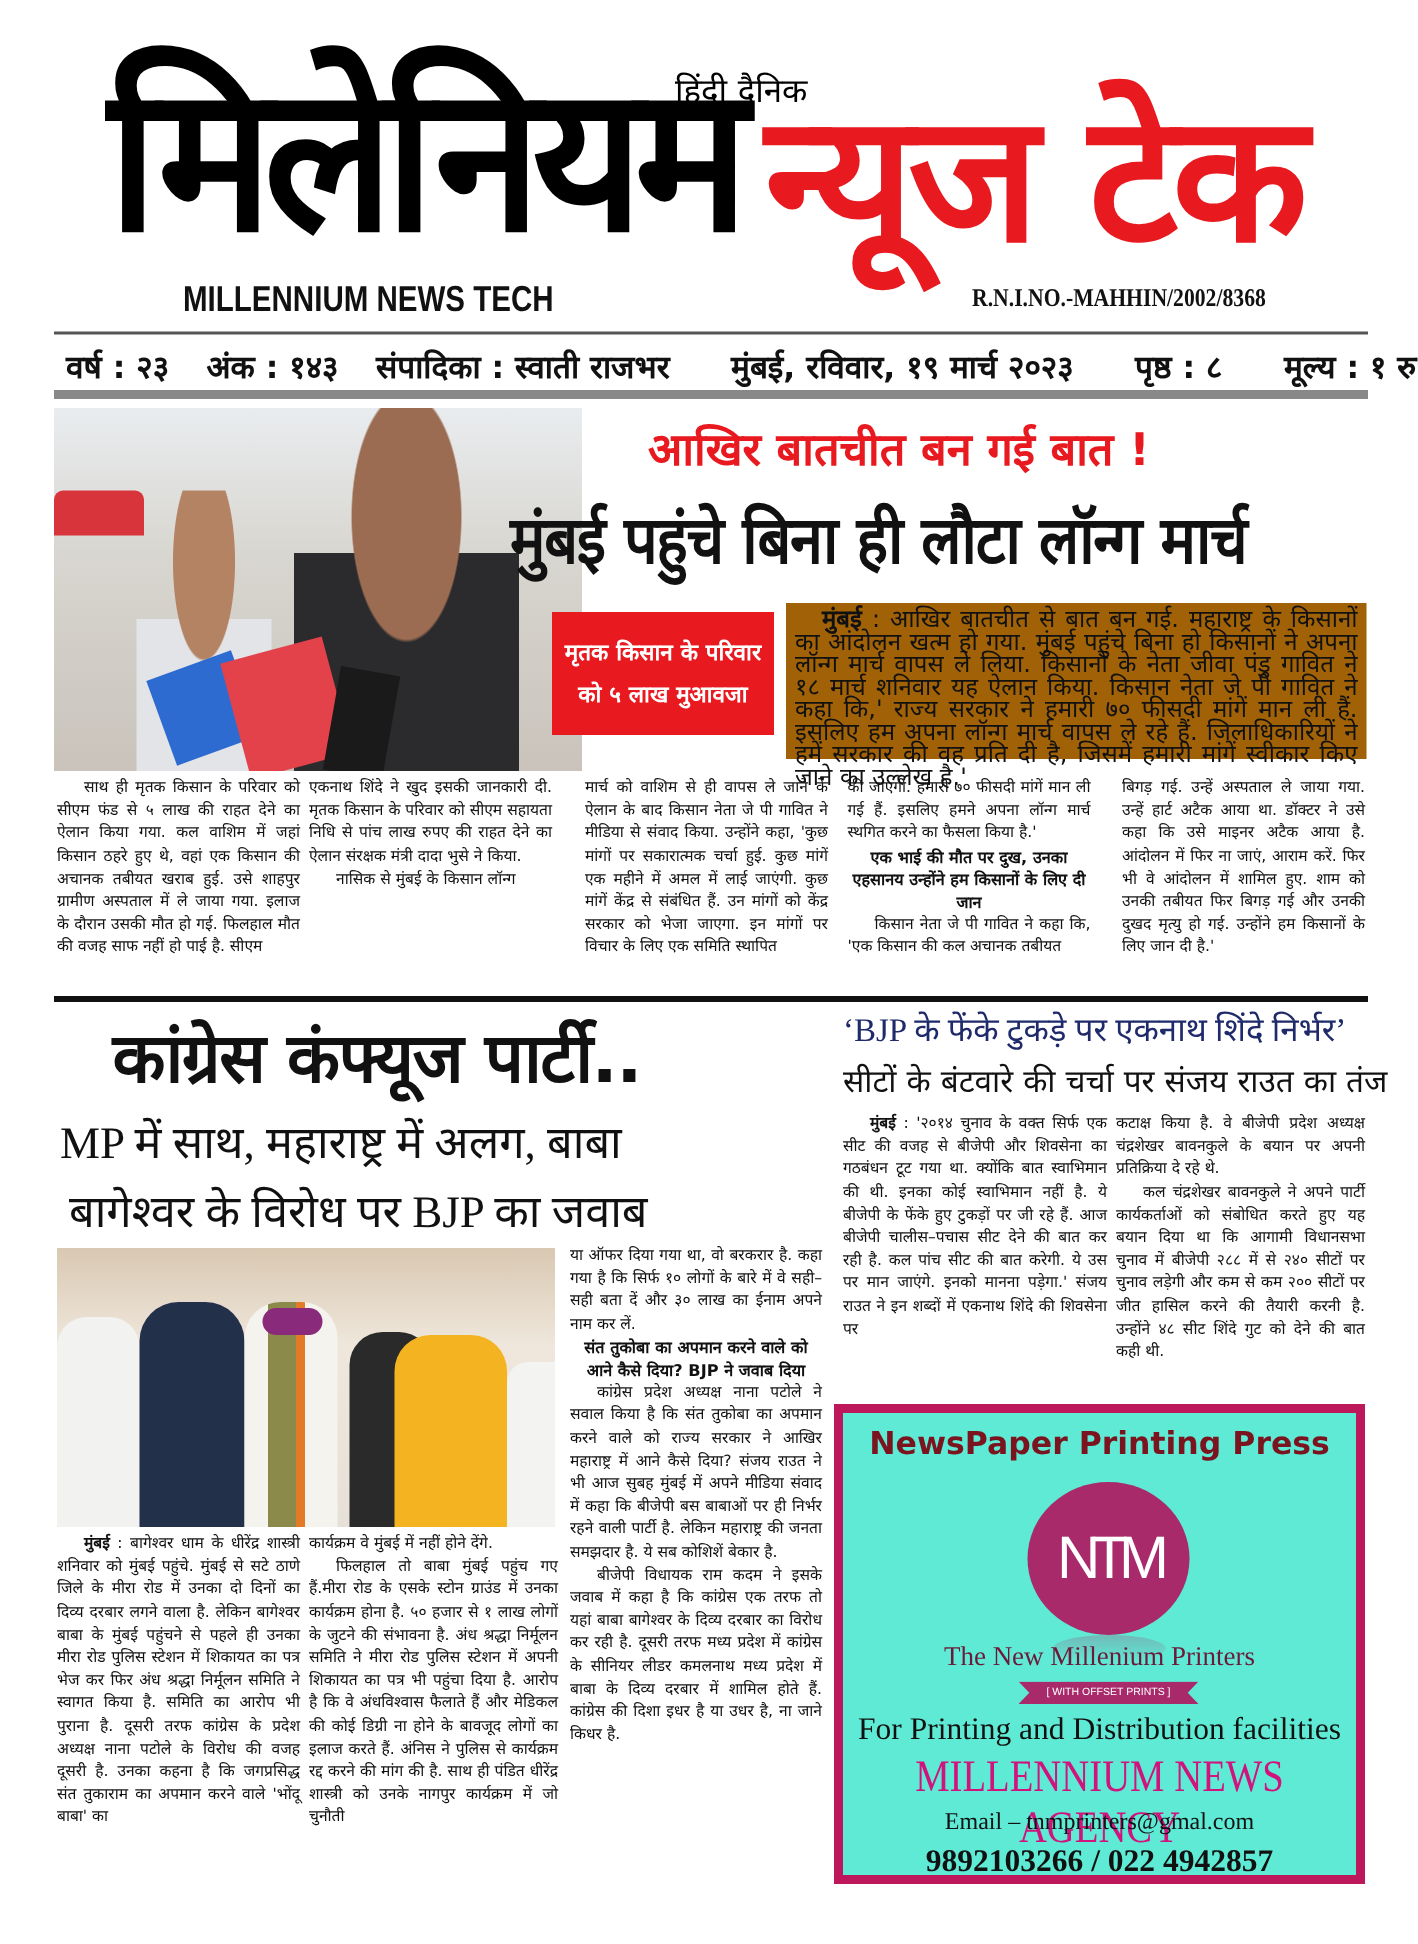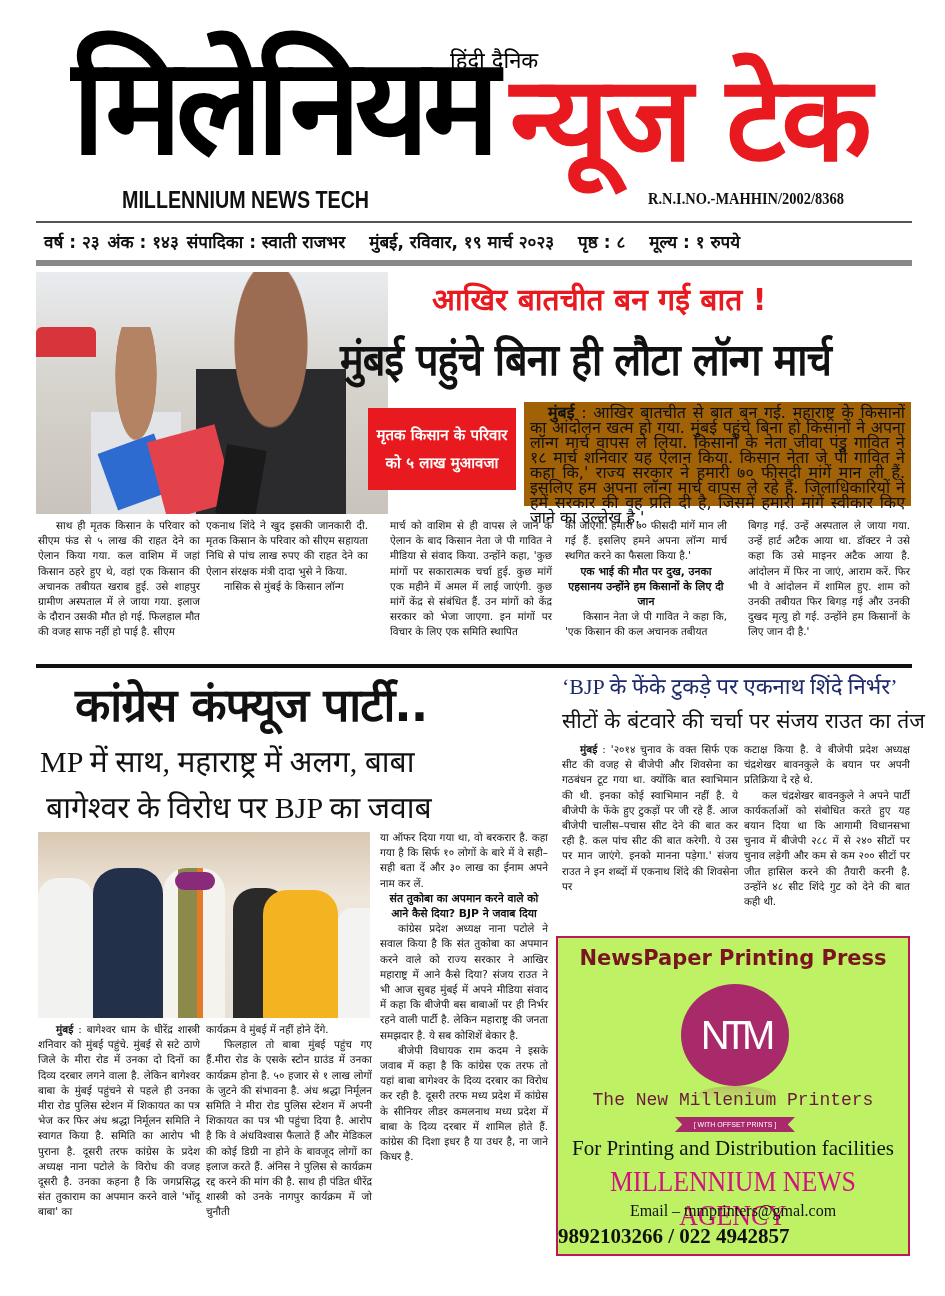--- a/index.html
+++ b/index.html
@@ -7,21 +7,21 @@
   body { font-family: "DejaVu Sans", sans-serif; color: #111; position: relative; }
   .abs { position: absolute; }
 
   
   .mast-hi { left: 72px; top: 40px; font-size: 128px; font-weight: bold; color: #000; line-height: 1; letter-spacing: -6px; font-family: "DejaVu Sans", sans-serif; transform: scaleY(1.05); transform-origin: top left; }
   .mast-red { left: 510px; top: 60px; font-size: 118px; font-weight: bold; color: #e8191f; line-height: 1; letter-spacing: -4px; font-family: "DejaVu Sans", sans-serif; }
   .mast-daily { left: 450px; top: 44px; font-size: 22px; color: #000; }
   .mast-en { left: 122px; top: 186px; font-size: 24px; font-weight: bold; font-family: "Liberation Sans", sans-serif; transform: scaleX(0.82); transform-origin: left; letter-spacing: 0px; }
   .mast-rni { left: 648px; top: 189px; font-size: 17px; font-family: "Liberation Serif", serif; font-weight: bold; transform: scaleX(0.85); transform-origin: left; }
   .rule-top { left: 36px; top: 221px; width: 876px; height: 2px; background: #555; }
-  .dateline { left: 44px; top: 230px; width: 866px; font-size: 17px; font-weight: bold; display: flex; gap: 0; white-space: nowrap; }
+  .dateline { left: 44px; top: 230px; width: 866px; font-size: 21px; font-weight: bold; display: flex; gap: 17px; white-space: nowrap; }
   .dateline span { margin-right: 8px; }
   .dl-gap { margin-left: 16px; }
   .rule-grey { left: 36px; top: 260px; width: 876px; height: 6px; background: #888; }
 
   
   .lead-photo { left: 36px; top: 272px; width: 352px; height: 242px; overflow: hidden; background: linear-gradient(180deg,#e9ecef 0%,#d8d6d0 40%,#c9c3bb 100%); }
   .lead-photo .person-main { position: absolute; left: 160px; top: 0; width: 150px; height: 242px; background: radial-gradient(ellipse at 50% 30%, #9b6c52 0 34%, transparent 35%), linear-gradient(180deg, transparent 0 40%, #2b2b2e 40% 100%); }
   .lead-photo .person-side { position: absolute; left: 55px; top: 55px; width: 90px; height: 190px; background: radial-gradient(ellipse at 50% 25%, #b38364 0 32%, transparent 33%), linear-gradient(180deg, transparent 0 45%, #e2e4e8 45% 100%); }
   .lead-photo .cap-red { position: absolute; left: 0px; top: 55px; width: 60px; height: 30px; background: #d8343b; border-radius: 6px 6px 0 0; }
   .lead-photo .mic1 { position: absolute; left: 70px; top: 170px; width: 60px; height: 60px; background: #2e6bd0; transform: rotate(-20deg); }
@@ -61,30 +61,30 @@
   .cc2 { left: 206px; top: 1022px; width: 166px; }
   .cc3 { left: 380px; top: 830px; width: 168px; }
 
   
   .raut-head { left: 562px; top: 670px; font-size: 22px; color: #1f2a6b; font-family: "Liberation Serif", serif; white-space: nowrap; }
   .raut-sub { left: 562px; top: 706px; font-size: 21px; white-space: nowrap; }
   .rc1 { left: 562px; top: 742px; width: 176px; }
   .rc2 { left: 744px; top: 742px; width: 166px; }
 
   
-  .ad { left: 556px; top: 936px; width: 354px; height: 320px; border: 2px solid #be185d; background: #bef264; overflow: hidden; }
+  .ad { left: 556px; top: 936px; width: 354px; height: 320px; border: 6px solid #be185d; background: #5eead4; overflow: hidden; }
   .ad-title { position: absolute; left: 0; top: 8px; width: 100%; text-align: center; font-size: 21px; font-weight: bold; color: #7a1520; font-family: "DejaVu Sans", sans-serif; }
   .ad-logo { position: absolute; left: 123px; top: 46px; width: 108px; height: 102px; border-radius: 50%; background: #a82a6a; display: flex; align-items: center; justify-content: center; color: #fff; font-size: 40px; font-family: "Liberation Sans", sans-serif; letter-spacing: -6px; }
   .ad-reflect { position: absolute; left: 140px; top: 148px; width: 75px; height: 18px; border-radius: 50%; background: linear-gradient(180deg, rgba(168,42,106,0.25), rgba(255,255,255,0)); }
-  .ad-brand { position: absolute; left: 0; top: 152px; width: 100%; text-align: center; font-size: 18px; color: #6b1a3a; font-family: Liberation Mono, monospace; font-weight: 300; }
+  .ad-brand { position: absolute; left: 0; top: 152px; width: 100%; text-align: center; font-size: 18px; color: #6b1a3a; font-family: Liberation Serif, serif; font-weight: 300; }
   .ad-ribbon { position: absolute; left: 117px; top: 179px; width: 120px; height: 15px; background: #a82a6a; color: #fff; font-size: 7px; text-align: center; line-height: 15px; font-family: "Liberation Sans", sans-serif; clip-path: polygon(0 0, 100% 0, 94% 50%, 100% 100%, 0 100%, 6% 50%); }
   .ad-line1 { position: absolute; left: 0; top: 198px; width: 100%; text-align: center; font-size: 21px; font-family: "Liberation Serif", serif; color: #111; }
   .ad-agency { position: absolute; left: 0; top: 226px; width: 100%; text-align: center; font-size: 30px; font-family: "Liberation Serif", serif; color: #d0137d; transform: scaleX(0.86); }
   .ad-email { position: absolute; left: 0; top: 264px; width: 100%; text-align: center; font-size: 16px; font-family: Liberation Serif, serif; color: #111; }
-  .ad-phone { position: absolute; left: 0; top: 286px; width: 100%; text-align: left; font-size: 21px; font-weight: bold; font-family: "Liberation Serif", serif; color: #111; }
+  .ad-phone { position: absolute; left: 0; top: 286px; width: 100%; text-align: center; font-size: 21px; font-weight: bold; font-family: "Liberation Serif", serif; color: #111; }
 </style>
 </head>
 <body>
 
 <div class="abs mast-daily">हिंदी दैनिक</div>
 <div class="abs mast-hi">मिलेनियम</div>
 <div class="abs mast-red">न्यूज टेक</div>
 <div class="abs mast-en">MILLENNIUM NEWS TECH</div>
 <div class="abs mast-rni">R.N.I.NO.-MAHHIN/2002/8368</div>
 <div class="abs rule-top"></div>

